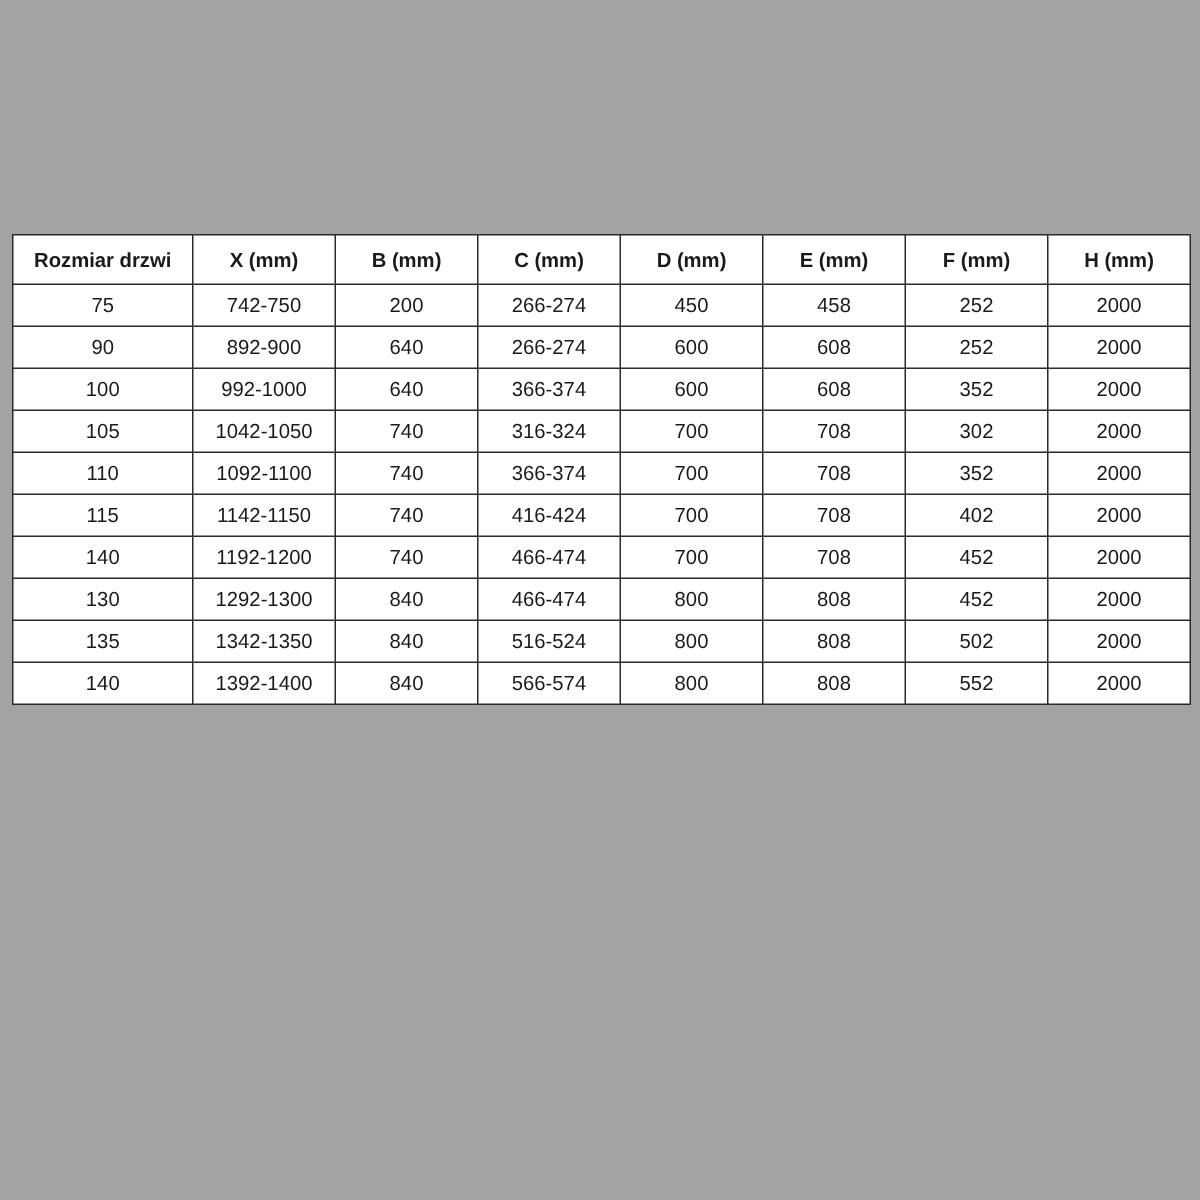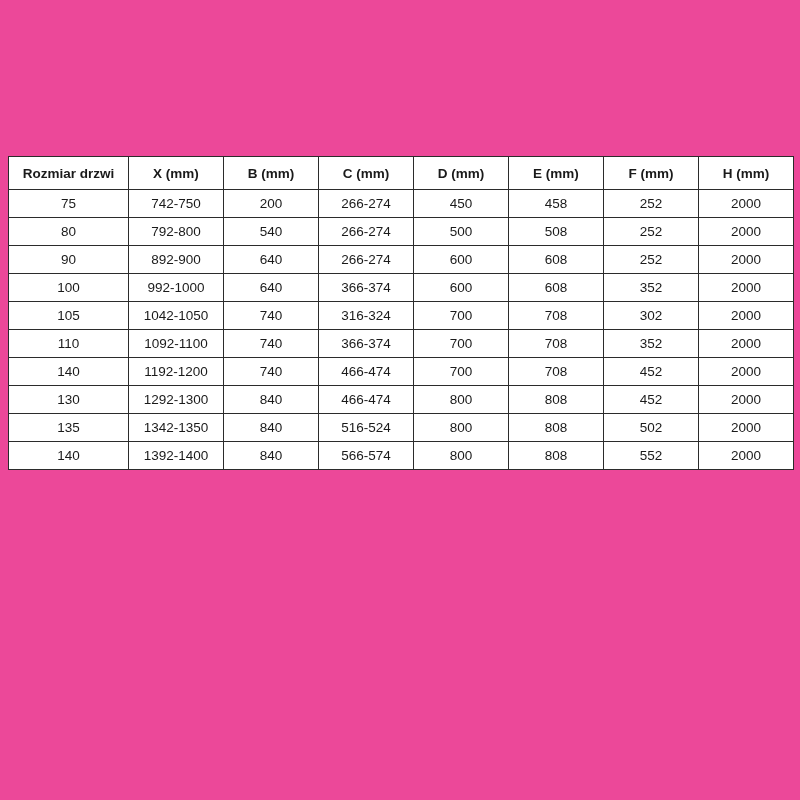--- a/index.html
+++ b/index.html
@@ -8,21 +8,21 @@
     height: 800px;
     background: #ffffff;
     font-family: "Liberation Sans", sans-serif;
     color: #1a1a1a;
     overflow: hidden;
   }
   .page {
     position: relative;
     width: 800px;
     height: 800px;
-    background: #ec4899;
+    background: #a3a3a3;
     padding-left: 10px;
   }
   .table-wrap {
     position: absolute;
     left: 8px;
     top: 156px;
     width: 785px;
   }
   table.size-table {
     border-collapse: collapse;
@@ -84,30 +84,20 @@
             <td>75</td>
             <td>742-750</td>
             <td>200</td>
             <td>266-274</td>
             <td>450</td>
             <td>458</td>
             <td>252</td>
             <td>2000</td>
           </tr>
           <tr>
-            <td>80</td>
-            <td>792-800</td>
-            <td>540</td>
-            <td>266-274</td>
-            <td>500</td>
-            <td>508</td>
-            <td>252</td>
-            <td>2000</td>
-          </tr>
-          <tr>
             <td>90</td>
             <td>892-900</td>
             <td>640</td>
             <td>266-274</td>
             <td>600</td>
             <td>608</td>
             <td>252</td>
             <td>2000</td>
           </tr>
           <tr>
@@ -131,20 +121,30 @@
             <td>2000</td>
           </tr>
           <tr>
             <td>110</td>
             <td>1092-1100</td>
             <td>740</td>
             <td>366-374</td>
             <td>700</td>
             <td>708</td>
             <td>352</td>
+            <td>2000</td>
+          </tr>
+          <tr>
+            <td>115</td>
+            <td>1142-1150</td>
+            <td>740</td>
+            <td>416-424</td>
+            <td>700</td>
+            <td>708</td>
+            <td>402</td>
             <td>2000</td>
           </tr>
           <tr>
             <td>140</td>
             <td>1192-1200</td>
             <td>740</td>
             <td>466-474</td>
             <td>700</td>
             <td>708</td>
             <td>452</td>

